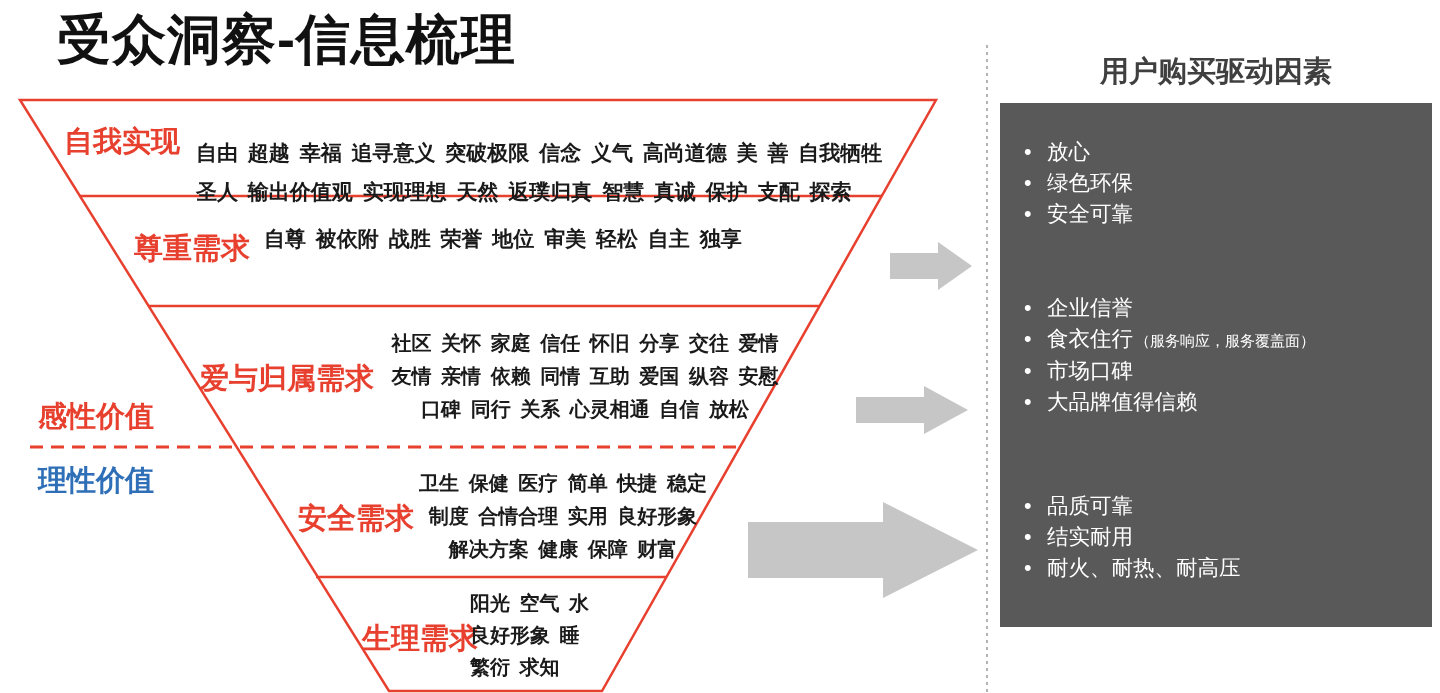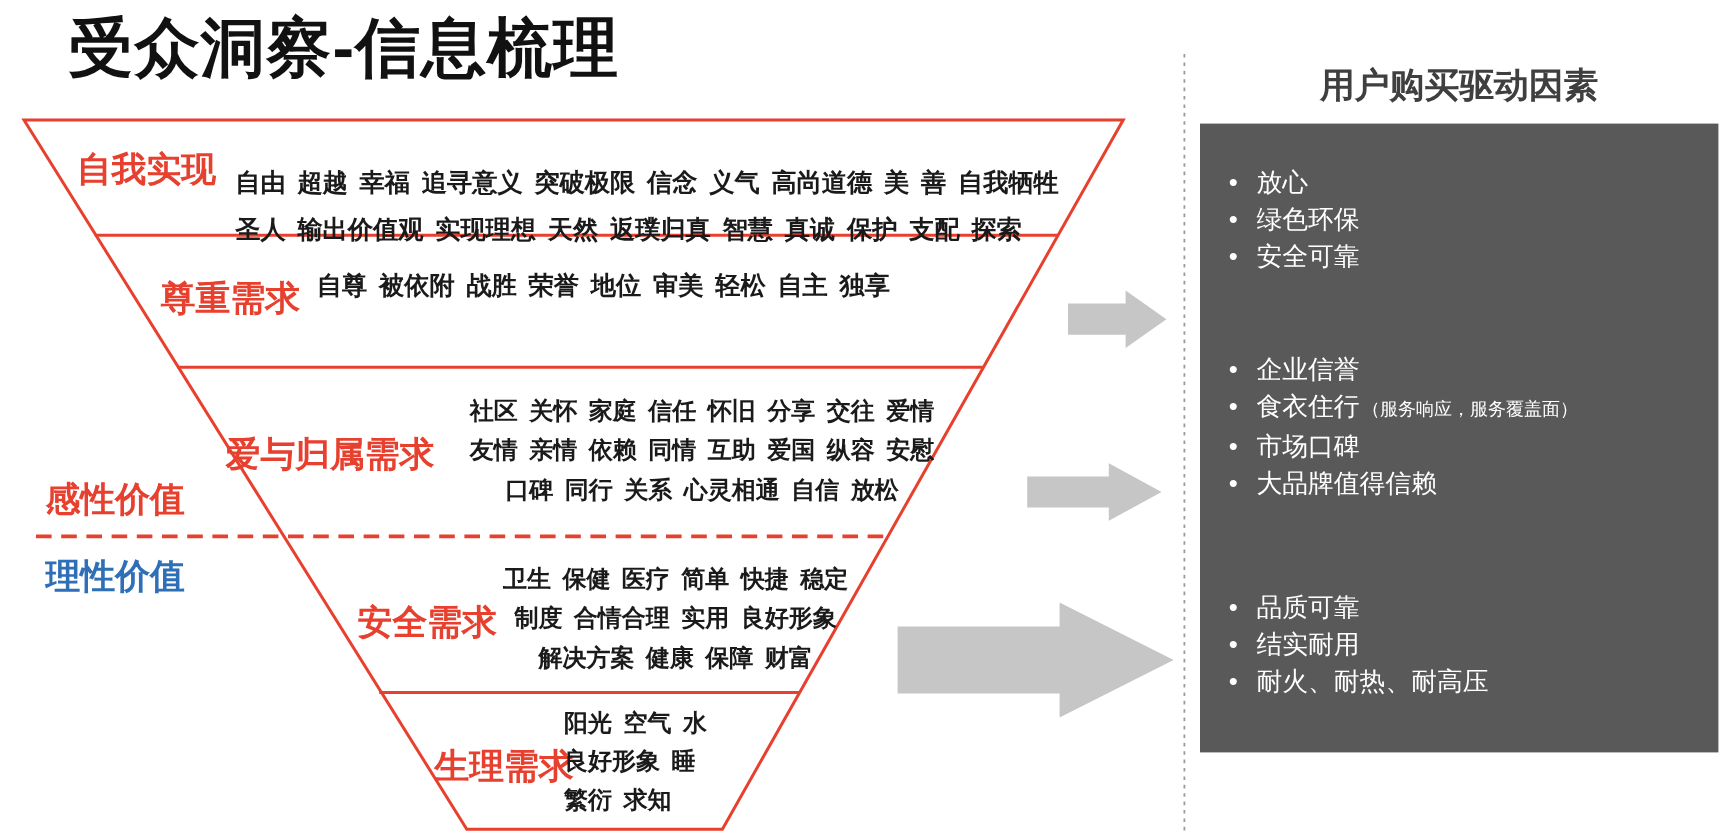--- a/index.html
+++ b/index.html
@@ -19,21 +19,21 @@
   .pyr-dash{stroke:var(--red);stroke-width:3;fill:none;stroke-dasharray:13 8;}
   .vsep{stroke:#9a9a9a;stroke-width:1.5;fill:none;stroke-dasharray:3 4;}
   .arrow{fill:var(--arrow);stroke:none;}
   .lvl-label{font-weight:bold;color:var(--red);font-size:29px;white-space:nowrap;}
   .lvl-lines{color:#1a1a1a;font-weight:bold;word-spacing:4px;}
   .lines-1{left:196px;top:112px;width:740px;font-size:21px;line-height:39px;margin-top:21px;}
   .label-1{left:64px;top:122px;}
   .lines-2{left:264px;top:220px;width:645px;font-size:21px;line-height:37px;}
   .label-2{left:134px;top:229px;}
   .lines-3{left:380px;top:327px;width:410px;font-size:20px;line-height:33px;text-align:center;}
-  .label-3{left:188px;top:359px;text-align:right;}
+  .label-3{left:200px;top:359px;text-align:right;}
   .lines-4{left:408px;top:467px;width:310px;font-size:20px;line-height:33px;text-align:center;}
   .label-4{left:298px;top:499px;}
   .lines-5{left:470px;top:587px;width:170px;font-size:20px;line-height:32px;}
   .label-5{left:362px;top:619px;}
   .side-label{font-size:29px;font-weight:bold;white-space:nowrap;}
   .side-emotional{left:38px;top:397px;color:var(--red);}
   .side-rational{left:38px;top:461px;color:var(--blue);}
   .panel-title{
     left:1000px;top:52px;width:432px;text-align:center;
     font-size:29px;font-weight:bold;color:#3f3f3f;white-space:nowrap;

